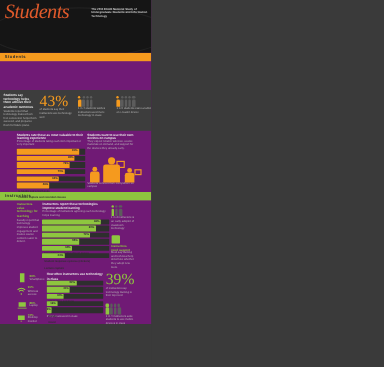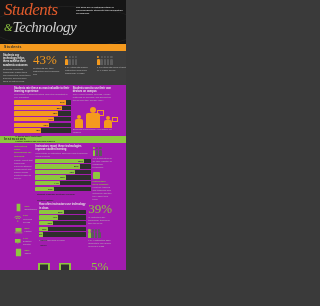--- a/index.html
+++ b/index.html
@@ -1,18 +1,18 @@
 <!DOCTYPE html>
 <html><head>
 <meta charset="utf-8">
 <style>
   html,body{margin:0;padding:0;background:#3a3a3a;}
   body{width:126px;height:306px;overflow:hidden;font-family:"Liberation Sans",sans-serif;
        -webkit-font-smoothing:none;}
-  .page{width:126px;height:270px;position:relative;background:#a21caf;overflow:hidden;}
+  .page{width:126px;height:270px;position:relative;background:#701a75;overflow:hidden;}
 
   
   .header{position:relative;height:44px;background:#151515;overflow:hidden;}
   .hdr-swoosh{position:absolute;left:-10px;top:6px;width:150px;height:40px;
     border-radius:50%;border:1px solid rgba(255,255,255,.05);}
   .title-wrap{position:absolute;left:4px;top:2px;width:90px;}
   .t-students{font-family:"Liberation Serif",serif;font-style:italic;font-size:17px;
     color:#e05a2b;line-height:16px;letter-spacing:-.5px;}
   .t-amp{font-family:"Liberation Serif",serif;font-style:italic;font-size:11px;color:#8ec63f;
     display:inline-block;vertical-align:bottom;}
@@ -22,21 +22,21 @@
   .hdr-sub{position:absolute;right:3px;top:6px;width:47px;font-size:2.4px;line-height:3.1px;
     color:#cfcfcf;text-align:left;font-weight:bold;}
 
   
   .band{height:7px;line-height:7px;padding-left:4px;font-size:3.4px;font-weight:bold;
     letter-spacing:.4px;color:#2b2b2b;}
   .band-orange{background:#f59a1e;}
   .band-green{background:#8ec63f;}
 
   
-  .sec{position:relative;background:#3d3d3d;}
+  .sec{position:relative;background:#3d3d3d;margin-top:24px;}
   .txt{font-size:2.3px;line-height:3.0px;color:#b9b9b9;}
   .txt-b{font-size:2.6px;line-height:3.2px;color:#e8e8e8;font-weight:bold;}
   .lbl-g{font-size:2.5px;line-height:3.1px;color:#8ec63f;font-weight:bold;}
   .big-o{font-family:"Liberation Serif",serif;font-size:13px;color:#f59a1e;line-height:12px;}
   .big-g{font-family:"Liberation Serif",serif;font-size:13px;color:#8ec63f;line-height:12px;}
 
   
   .stats{display:flex;padding:3px 3px 2px 3px;gap:2px;}
   .st-col{flex:0 0 auto;}
   .st-left{width:28px;}
@@ -74,23 +74,20 @@
 </style>
 </head>
 <body>
 
 <div class="page">
 
   <div class="header">
     <div class="hdr-swoosh"></div>
     <div class="title-wrap">
       <div class="t-students">Students</div>
-      <div class="t-line2">
-        <span class="t-amp">&amp;</span><span class="t-tech">Technology</span>
-      </div>
     </div>
     <div class="hdr-sub">The 2011 ECAR National Study of Undergraduate Students and Information Technology</div>
   </div>
 
   <div class="band band-orange">Students</div>
 
   <div class="sec">
     <div class="stats">
 
       <div class="st-col st-left">

